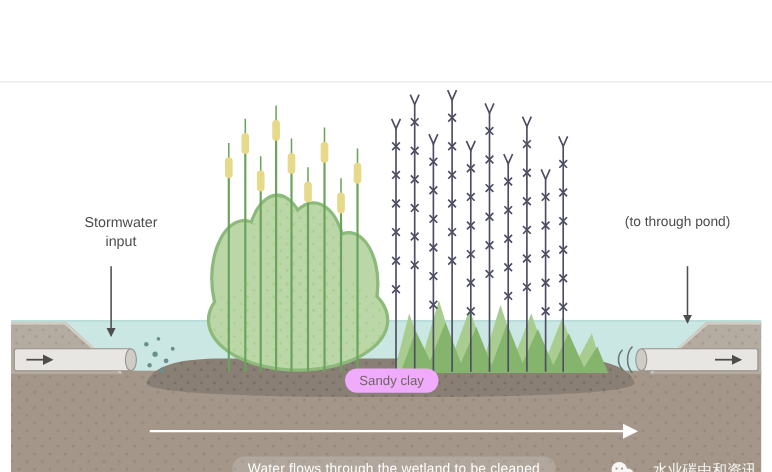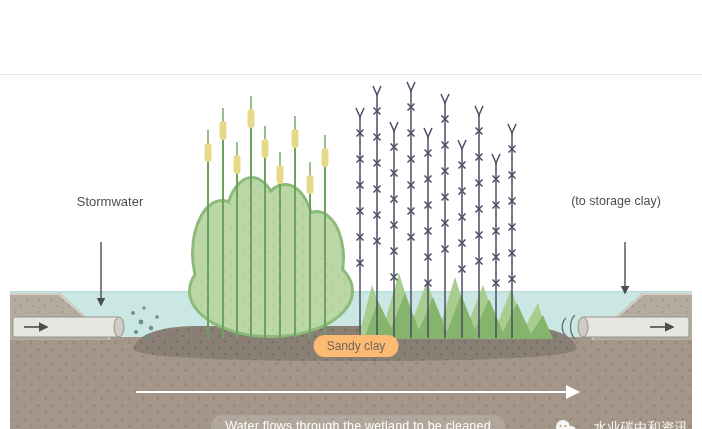--- a/index.html
+++ b/index.html
@@ -3,21 +3,21 @@
 <meta charset="utf-8">
 <style>
   html,body{margin:0;padding:0;background:#fff;}
   .stage{position:relative;width:702px;height:429px;background:#ffffff;overflow:hidden;
          font-family:"Liberation Sans",sans-serif;margin-top:45px;}
   .stage svg.scene{position:absolute;left:0;top:0;z-index:1;}
   .lbl{position:absolute;color:#4d4d4d;font-size:13px;line-height:1.35;text-align:center;z-index:2;}
   #stormwater-label{left:58px;top:148px;width:104px;}
   #cleanwater-label{left:534px;top:148px;width:164px;font-size:12.5px;}
   .badge{position:absolute;left:356px;top:290px;transform:translateX(-50%);
-         background:#fdba74;color:#6d675f;font-size:12px;padding:4px 13px;border-radius:12px;
+         background:#f0abfc;color:#6d675f;font-size:12px;padding:4px 13px;border-radius:12px;
          z-index:2;white-space:nowrap;}
   .caption{position:absolute;left:358px;top:370px;transform:translateX(-50%);
            background:rgba(255,255,255,0.16);color:#ffffff;font-size:12.5px;padding:4px 14px;
            border-radius:12px;z-index:2;white-space:nowrap;letter-spacing:.2px;}
   .watermark{position:absolute;right:14px;top:374px;display:flex;gap:17px;
              color:#ffffff;font-size:13.5px;opacity:.92;z-index:2;white-space:nowrap;}
 </style>
 </head>
 <body>
 
@@ -266,24 +266,25 @@
     </g>
 
     <line x1="101" y1="197" x2="101" y2="260" stroke="#4d4d4d" stroke-width="1.4" marker-end="url(#arrowDark)"></line>
     <line x1="625" y1="197" x2="625" y2="248" stroke="#4d4d4d" stroke-width="1.4" marker-end="url(#arrowDark)"></line>
 
     <line x1="136" y1="347" x2="578" y2="347" stroke-width="2" marker-end="url(#arrowWhite)" stroke="#ffffff"></line>
   </svg>
 
   <div class="lbl" id="stormwater-label">
     <div>Stormwater</div>
+    <div>input</div>
   </div>
 
   <div class="lbl" id="cleanwater-label">
-    <div>(to storage clay)</div>
+    <div>(to through pond)</div>
   </div>
 
   <div class="badge">Sandy clay</div>
 
   <div class="caption">Water flows through the wetland to be cleaned</div>
 
   <div class="watermark">
     <svg width="22" height="18" viewBox="0 0 22 18">
       <circle cx="8" cy="8" r="7" fill="#ffffff"></circle>
       <circle cx="16" cy="12" r="5" fill="#ffffff"></circle>

